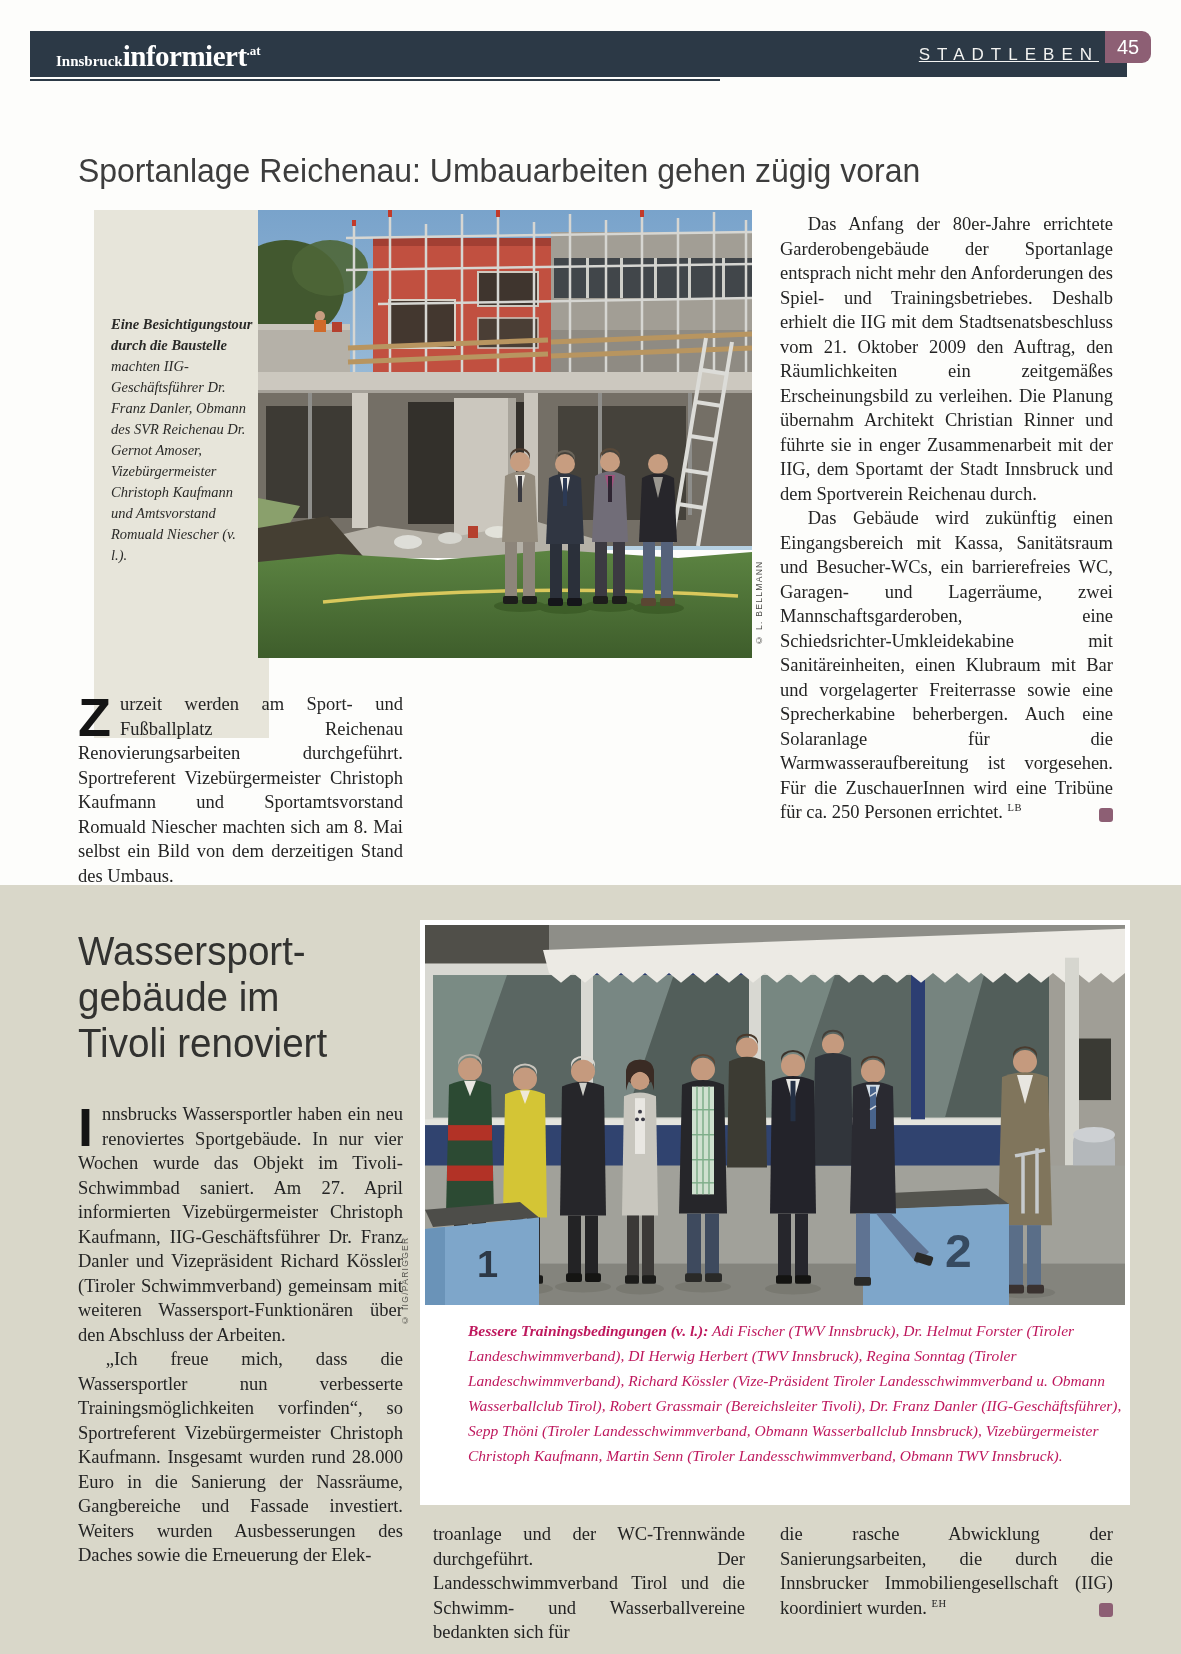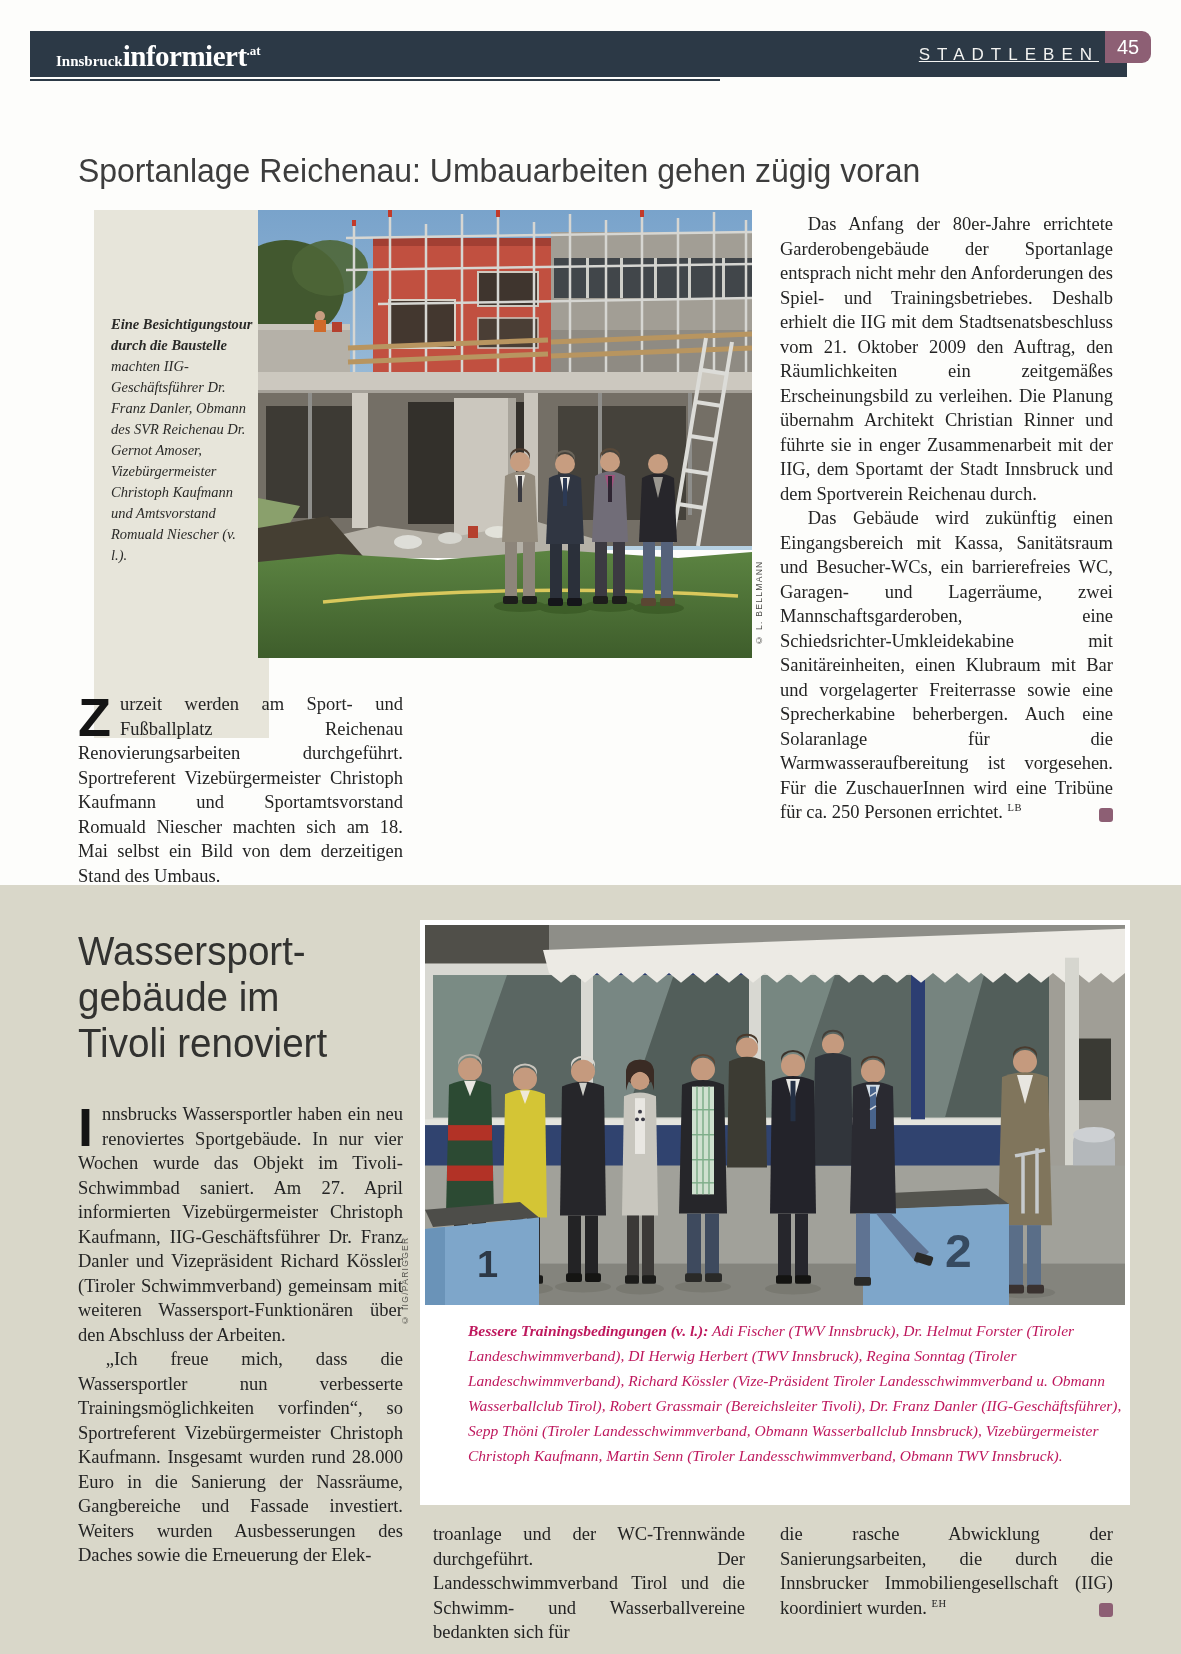--- a/index.html
+++ b/index.html
@@ -233,21 +233,21 @@
         <rect x="-17" y="386" width="15" height="8" rx="2" fill="#5a4632"></rect>
             <rect x="2" y="386" width="15" height="8" rx="2" fill="#5a4632"></rect>
       </g>
     </g>
   </svg>
   </div>
 
   <div class="abs v-credit" style="left:754px;top:455px;height:190px;color:#4a4a46;">© L. BELLMANN</div>
 
   <div class="abs body-col" style="left:78px;top:692px;width:325px;">
-    <p><span class="dc">Z</span><span>urzeit werden am Sport- und Fußballplatz Reichenau Renovierungsarbeiten durchgeführt. Sportreferent Vizebürgermeister Christoph Kaufmann und Sportamtsvorstand Romuald Niescher machten sich am 18. Mai selbst ein Bild von dem derzeitigen Stand des Umbaus.</span></p>
+    <p><span class="dc">Z</span><span>urzeit werden am Sport- und Fußballplatz Reichenau Renovierungsarbeiten durchgeführt. Sportreferent Vizebürgermeister Christoph Kaufmann und Sportamtsvorstand Romuald Niescher machten sich am 8. Mai selbst ein Bild von dem derzeitigen Stand des Umbaus.</span></p>
   </div>
 
 
   <div class="abs body-col" style="left:780px;top:212px;width:333px;">
     <p class="indent">Das Anfang der 80er-Jahre errichtete Garderobengebäude der Sportanlage entsprach nicht mehr den Anforderungen des Spiel- und Trainingsbetriebes. Deshalb erhielt die IIG mit dem Stadtsenatsbeschluss vom 21. Oktober 2009 den Auftrag, den Räumlichkeiten ein zeitgemäßes Erscheinungsbild zu verleihen. Die Planung übernahm Architekt Christian Rinner und führte sie in enger Zusammenarbeit mit der IIG, dem Sportamt der Stadt Innsbruck und dem Sportverein Reichenau durch.</p>
     <p class="indent rel"><span>Das Gebäude wird zukünftig einen Eingangsbereich mit Kassa, Sanitätsraum und Besucher-WCs, ein barrierefreies WC, Garagen- und Lagerräume, zwei Mannschaftsgarderoben, eine Schiedsrichter-Umkleidekabine mit Sanitäreinheiten, einen Klubraum mit Bar und vorgelagerter Freiterrasse sowie eine Sprecherkabine beherbergen. Auch eine Solaranlage für die Warmwasseraufbereitung ist vorgesehen. Für die ZuschauerInnen wird eine Tribüne für ca. 250 Personen errichtet. </span><span class="sup">LB</span><span class="endsq"></span></p>
   </div>
 
   <div class="abs beige2" style="left:0;top:885px;width:1181px;height:769px;"></div>
 

